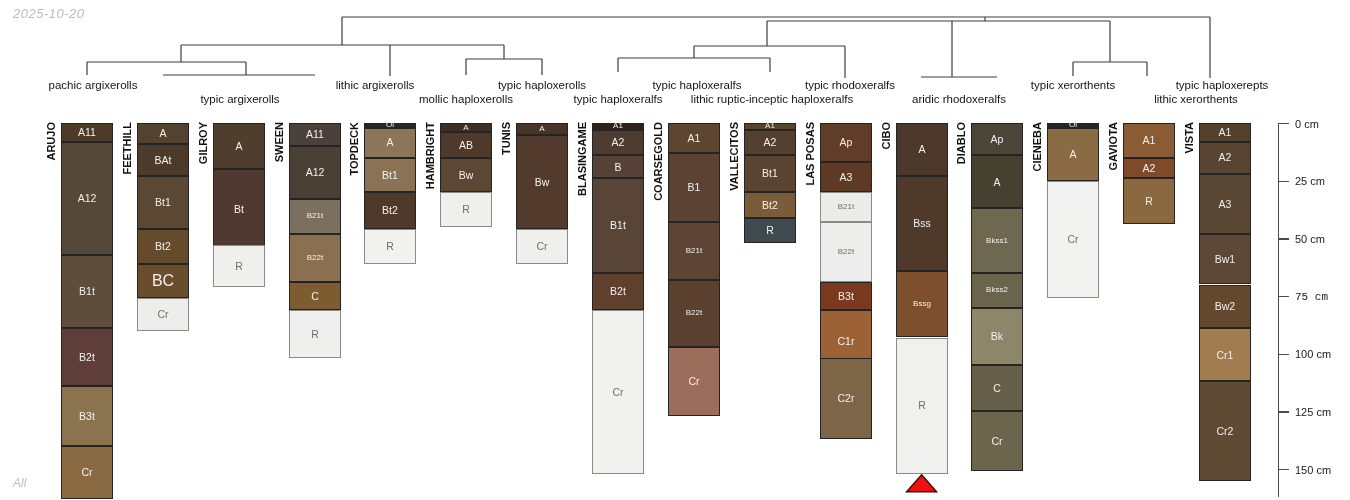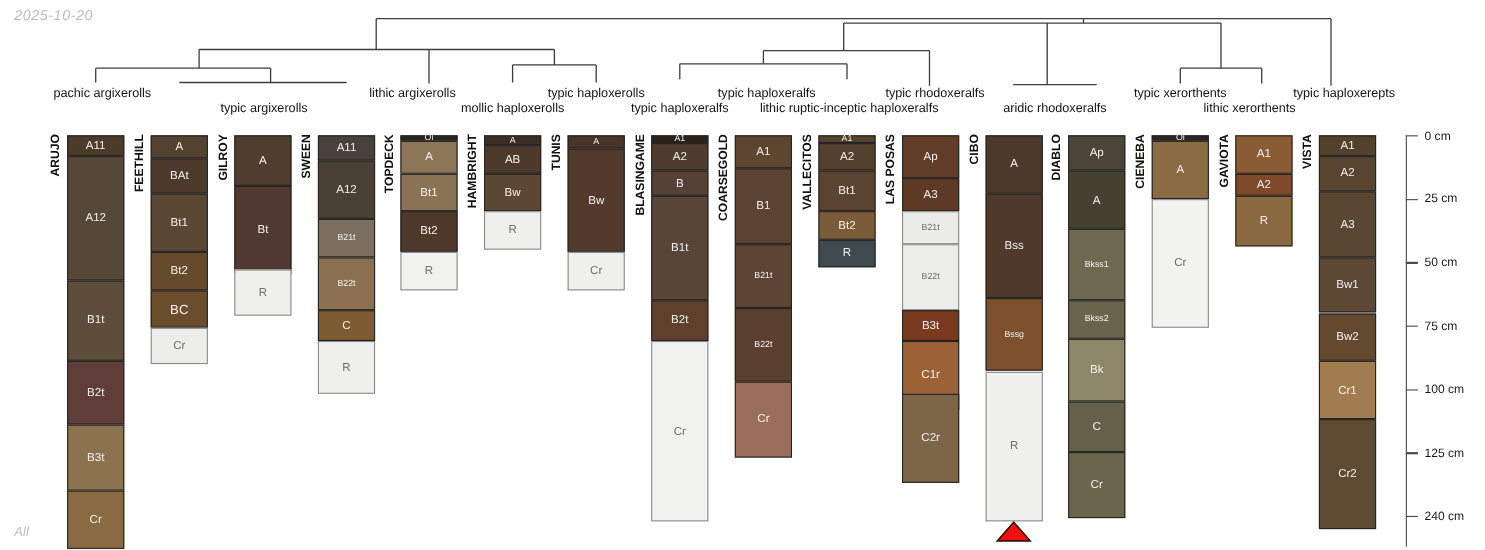--- a/index.html
+++ b/index.html
@@ -79,21 +79,21 @@
       <div class="group-label" style="left: 240px; top: 93px;">typic argixerolls</div>
       <div class="group-label" style="left: 375px; top: 79px;">lithic argixerolls</div>
       <div class="group-label" style="left: 466px; top: 93px;">mollic haploxerolls</div>
       <div class="group-label" style="left: 542px; top: 79px; text-align: center;">typic haploxerolls</div>
       <div class="group-label" style="left: 618px; top: 93px;">typic haploxeralfs</div>
       <div class="group-label" style="left: 697px; top: 79px;">typic haploxeralfs</div>
       <div class="group-label" style="left: 772px; top: 93px;">lithic ruptic-inceptic haploxeralfs</div>
       <div class="group-label" style="left: 850px; top: 79px;">typic rhodoxeralfs</div>
       <div class="group-label" style="left: 959px; top: 93px;">aridic rhodoxeralfs</div>
       <div class="group-label" style="left: 1073px; top: 79px;">typic xerorthents</div>
-      <div class="group-label" style="left: 1136px; top: 93px;">lithic xerorthents</div>
+      <div class="group-label" style="left: 1196px; top: 93px;">lithic xerorthents</div>
       <div class="group-label" style="left: 1222px; top: 79px;">typic haploxerepts</div>
     </div>
   <div id="profiles">
       <div class="profile-name" style="left: 45px; top: 122px;">ARUJO</div>
       <div class="horizon" style="left: 61px; top: 123px; width: 52px; height: 18.5px; background: rgb(77, 59, 41); border: 1px solid rgb(36, 36, 36);">
         <span style="font-size: 10.5px; color: rgb(242, 240, 238);">A11</span>
       </div>
       <div class="horizon" style="left: 61px; top: 141.5px; width: 52px; height: 113px; background: rgb(86, 72, 57); border: 1px solid rgb(36, 36, 36);">
         <span style="font-size: 10.5px; color: rgb(242, 240, 238);">A12</span>
       </div>
@@ -116,21 +116,21 @@
       <div class="horizon" style="left: 137px; top: 143.8px; width: 52px; height: 32.3px; background: rgb(76, 59, 43); border: 1px solid rgb(36, 36, 36);">
         <span style="font-size: 10.5px; color: rgb(242, 240, 238);">BAt</span>
       </div>
       <div class="horizon" style="left: 137px; top: 176.1px; width: 52px; height: 53.1px; background: rgb(90, 71, 52); border: 1px solid rgb(36, 36, 36);">
         <span style="font-size: 10.5px; color: rgb(242, 240, 238);">Bt1</span>
       </div>
       <div class="horizon" style="left: 137px; top: 229.1px; width: 52px; height: 34.6px; background: rgb(101, 74, 44); border: 1px solid rgb(36, 36, 36);">
         <span style="font-size: 10.5px; color: rgb(242, 240, 238);">Bt2</span>
       </div>
       <div class="horizon" style="left: 137px; top: 263.7px; width: 52px; height: 34.6px; background: rgb(106, 77, 45); border: 1px solid rgb(36, 36, 36);">
-        <span style="font-size: 12px; color: rgb(242, 240, 238);">BC</span>
+        <span style="font-size: 16px; color: rgb(242, 240, 238);">BC</span>
       </div>
       <div class="horizon" style="left: 137px; top: 298.3px; width: 52px; height: 32.3px; background: rgb(237, 237, 235); border: 1px solid rgb(138, 138, 138);">
         <span style="font-size: 10.5px; color: rgb(110, 110, 110);">Cr</span>
       </div>
       <div class="profile-name" style="left: 197px; top: 122px;">GILROY</div>
       <div class="horizon" style="left: 213px; top: 123px; width: 52px; height: 46.1px; background: rgb(79, 62, 46); border: 1px solid rgb(36, 36, 36);">
         <span style="font-size: 10.5px; color: rgb(242, 240, 238);">A</span>
       </div>
       <div class="horizon" style="left: 213px; top: 169.1px; width: 52px; height: 80px; background: rgb(80, 57, 48); border: 1px solid rgb(36, 36, 36);">
         <span style="font-size: 10.5px; color: rgb(242, 240, 238);">Bt</span>
@@ -349,24 +349,24 @@
     </div>
   <div id="axis">
       <div class="axis-line" style="left: 1278px; top: 123px; height: 374px;"></div>
       <div class="axis-tick" style="left: 1278px; top: 123px; width: 11px;"></div>
       <div class="axis-tick-label" style="left: 1295px; top: 123.5px;">0 cm</div>
       <div class="axis-tick" style="left: 1278px; top: 180.7px; width: 11px;"></div>
       <div class="axis-tick-label" style="left: 1295px; top: 181.2px;">25 cm</div>
       <div class="axis-tick" style="left: 1278px; top: 238.3px; width: 11px;"></div>
       <div class="axis-tick-label" style="left: 1295px; top: 238.8px;">50 cm</div>
       <div class="axis-tick" style="left: 1278px; top: 296px; width: 11px;"></div>
-      <div class="axis-tick-label" style="left: 1295px; top: 296.5px;">75 cm</div>
+      <div class="axis-tick-label" style="left: 1295px; top: 296.5px; font-family: Liberation Mono, monospace;">75 cm</div>
       <div class="axis-tick" style="left: 1278px; top: 353.7px; width: 11px;"></div>
       <div class="axis-tick-label" style="left: 1295px; top: 354.2px;">100 cm</div>
       <div class="axis-tick" style="left: 1278px; top: 411.4px; width: 11px;"></div>
       <div class="axis-tick-label" style="left: 1295px; top: 411.9px;">125 cm</div>
       <div class="axis-tick" style="left: 1278px; top: 469.1px; width: 11px;"></div>
-      <div class="axis-tick-label" style="left: 1295px; top: 469.6px;">240 cm</div>
+      <div class="axis-tick-label" style="left: 1295px; top: 469.6px;">150 cm</div>
     </div>
   <svg id="marker-svg" width="1350" height="500">
       <polygon points="921.57,474.7 936.57,491.7 906.57,491.7" fill="#f01010" stroke="#3a0c05" stroke-width="1.4"></polygon>
     </svg>
 </div>
 
 </body></html>

